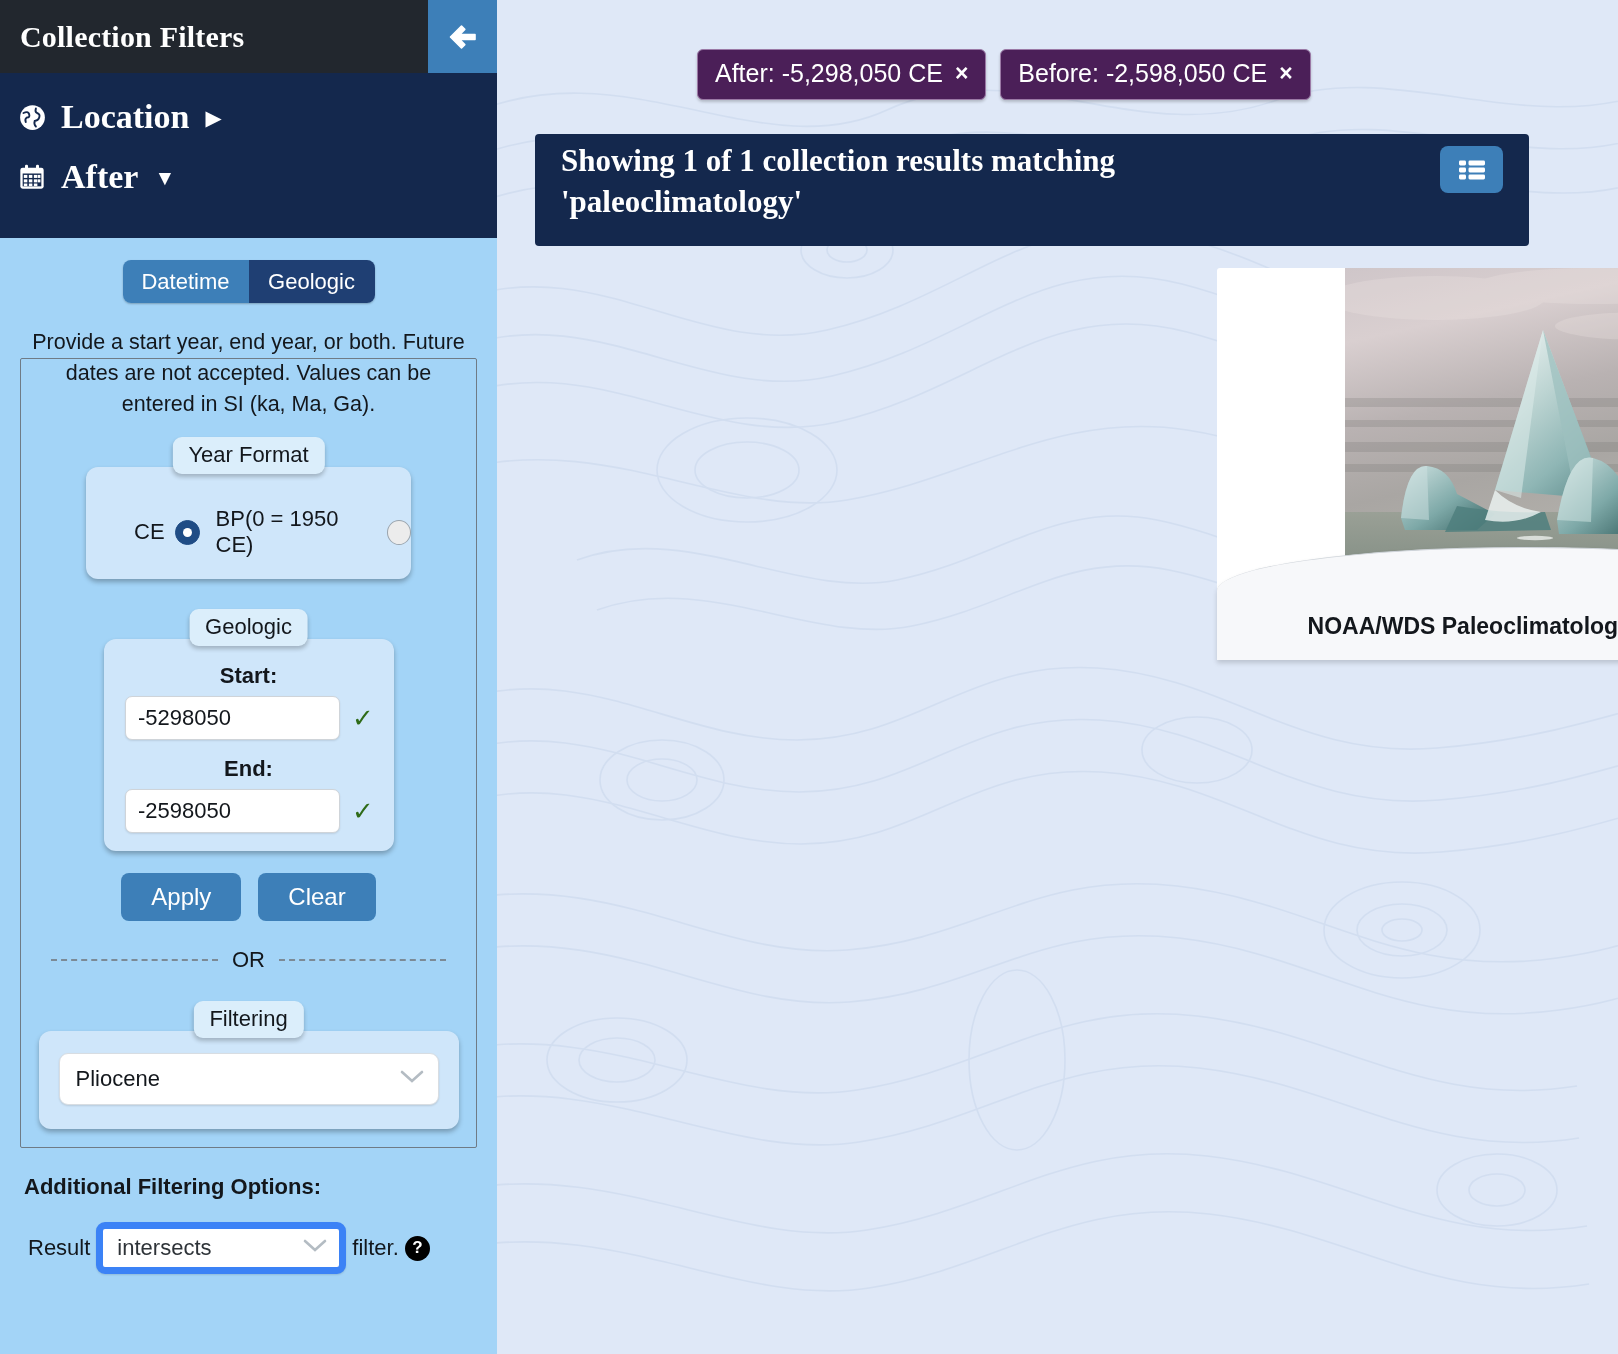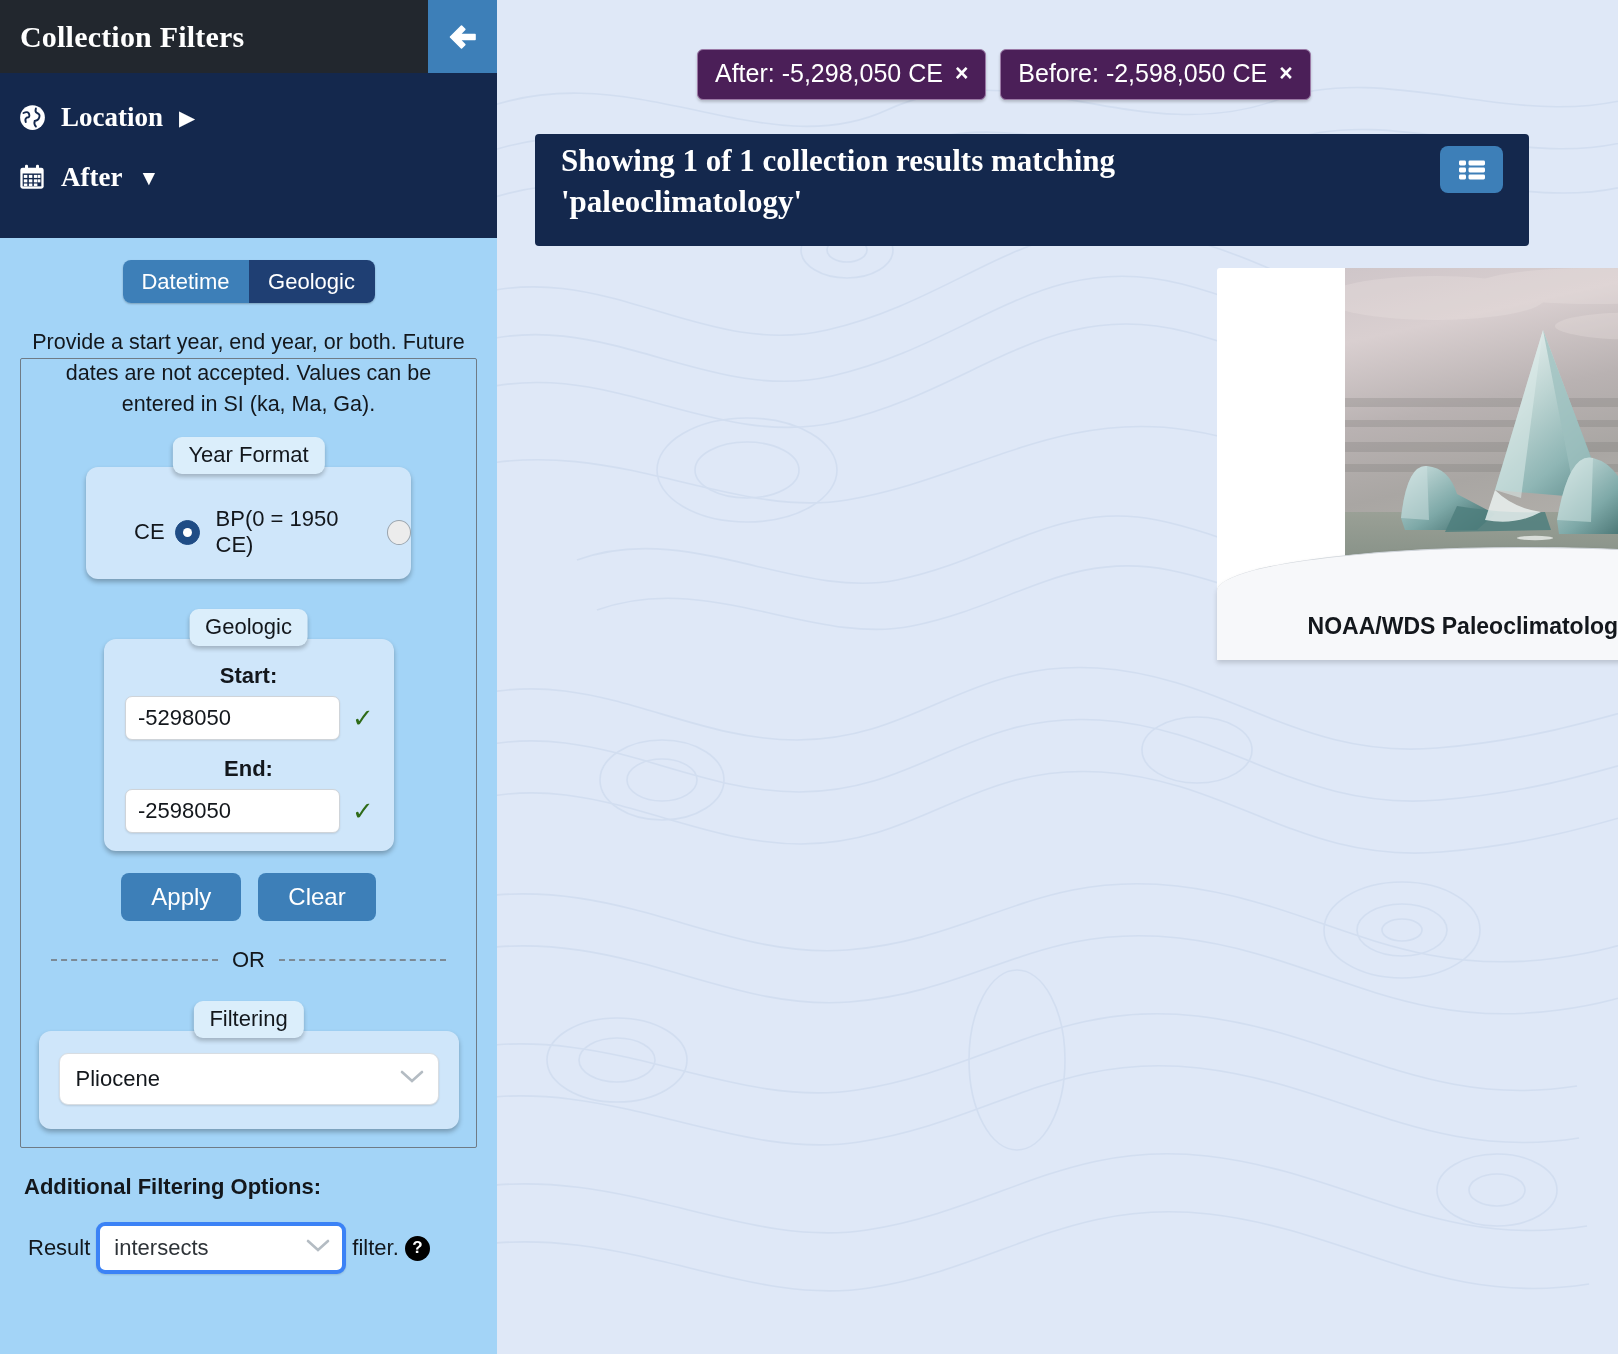--- a/index.html
+++ b/index.html
@@ -40,21 +40,21 @@
     background: #14284d; flex: 0 0 165px;
     padding: 14px 0 0 0;
   }
   .nav-row {
     display: flex; align-items: center;
     height: 60px; padding-left: 17px; cursor: pointer;
   }
   .nav-icon { width: 30px; height: 30px; display:flex; align-items:center; justify-content:center; margin-right: 14px; }
   .nav-label {
     font-family: "Liberation Serif", serif;
-    font-weight: bold; font-size: 27px; color: #ffffff;
+    font-weight: bold; font-size: 34px; color: #ffffff;
   }
   .nav-caret { margin-left: 16px; color: #fff; font-size: 21px; line-height: 1; }
 
   
   #panel-body {
     flex: 1 1 auto; background: #a3d4f7;
     padding: 22px 0 0 0; position: relative;
   }
 
   
@@ -164,21 +164,21 @@
     font-weight: bold; font-size: 22px; color: #13171c;
     margin: 26px 0 0 24px;
   }
   #result-row {
     display: flex; align-items: center; gap: 6px;
     margin: 22px 0 0 28px;
   }
   #result-row .lbl { font-size: 22px; color: #13171c; }
   #result-select {
     width: 250px; height: 52px; border-radius: 9px; background: #fff;
-    border: 4px solid #3b82f6; display: flex; align-items: center;
+    border: 7px solid #3b82f6; display: flex; align-items: center;
     justify-content: space-between; padding: 0 12px 0 14px;
     font-size: 22px; color: #2e3338; cursor: pointer;
     box-shadow: 0 1px 2px rgba(0,0,0,.12);
   }
   #help-badge {
     width: 25px; height: 25px; border-radius: 50%; background: #000;
     color: #fff; font-size: 17px; font-weight: bold;
     display: flex; align-items: center; justify-content: center;
     cursor: pointer;
   }

